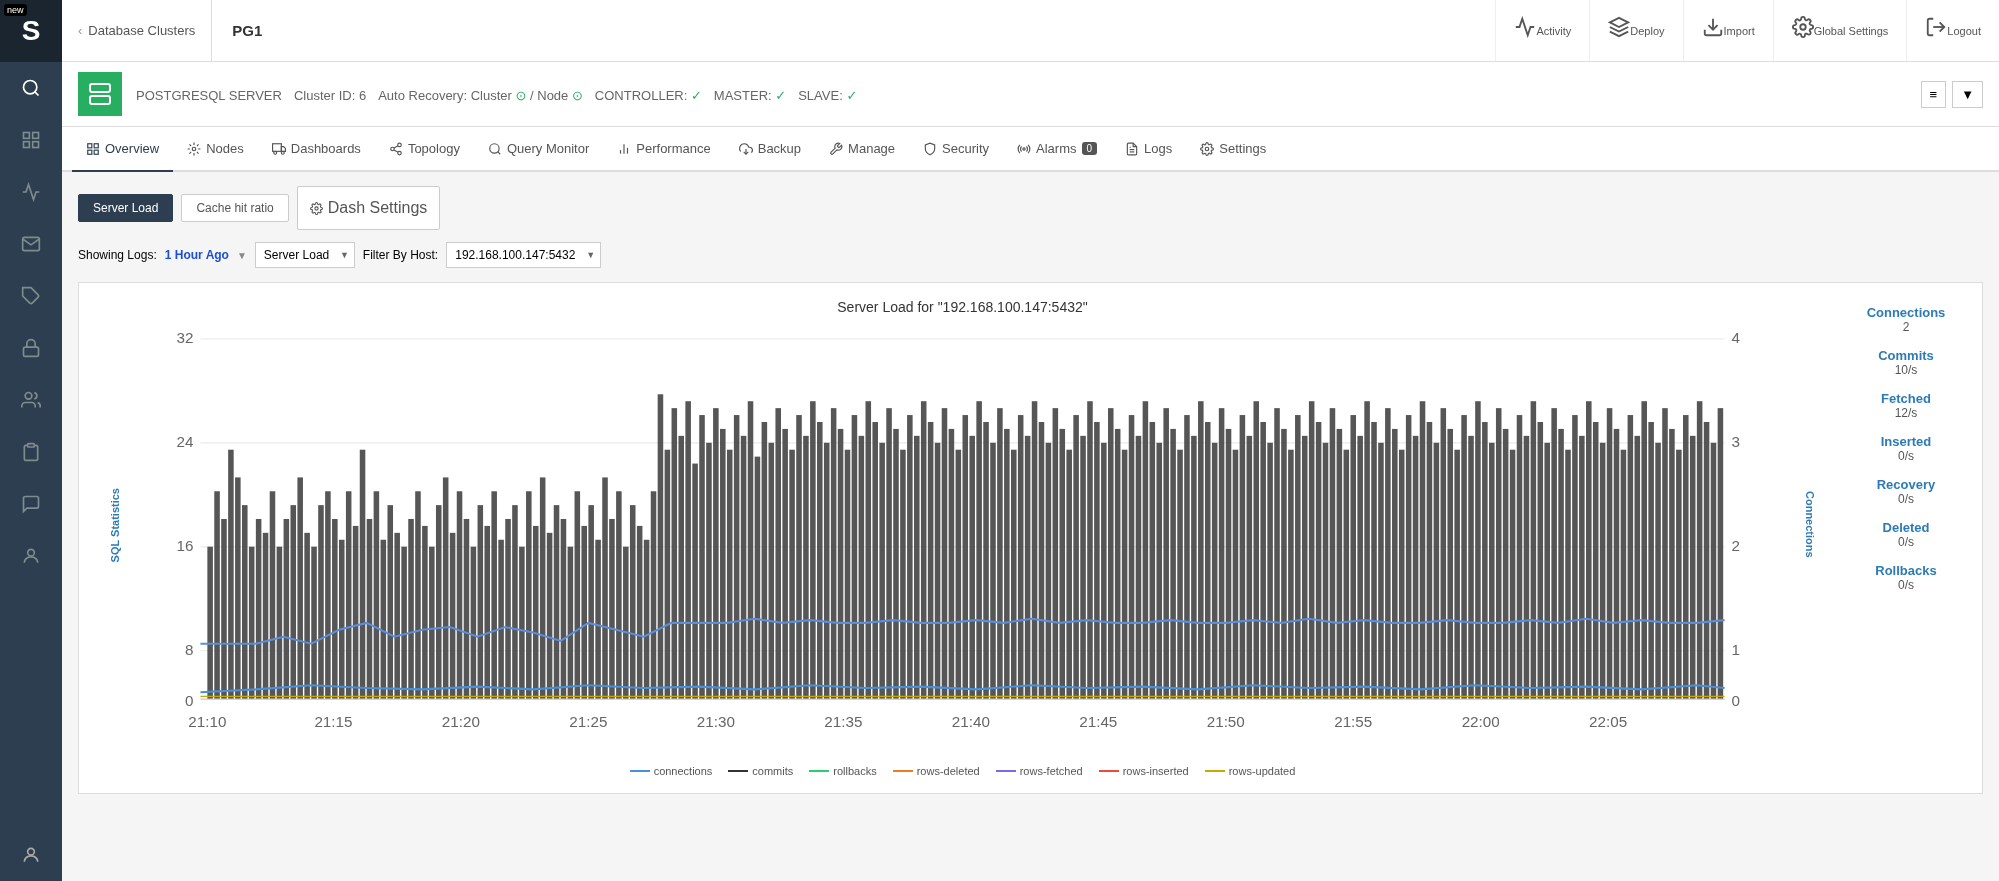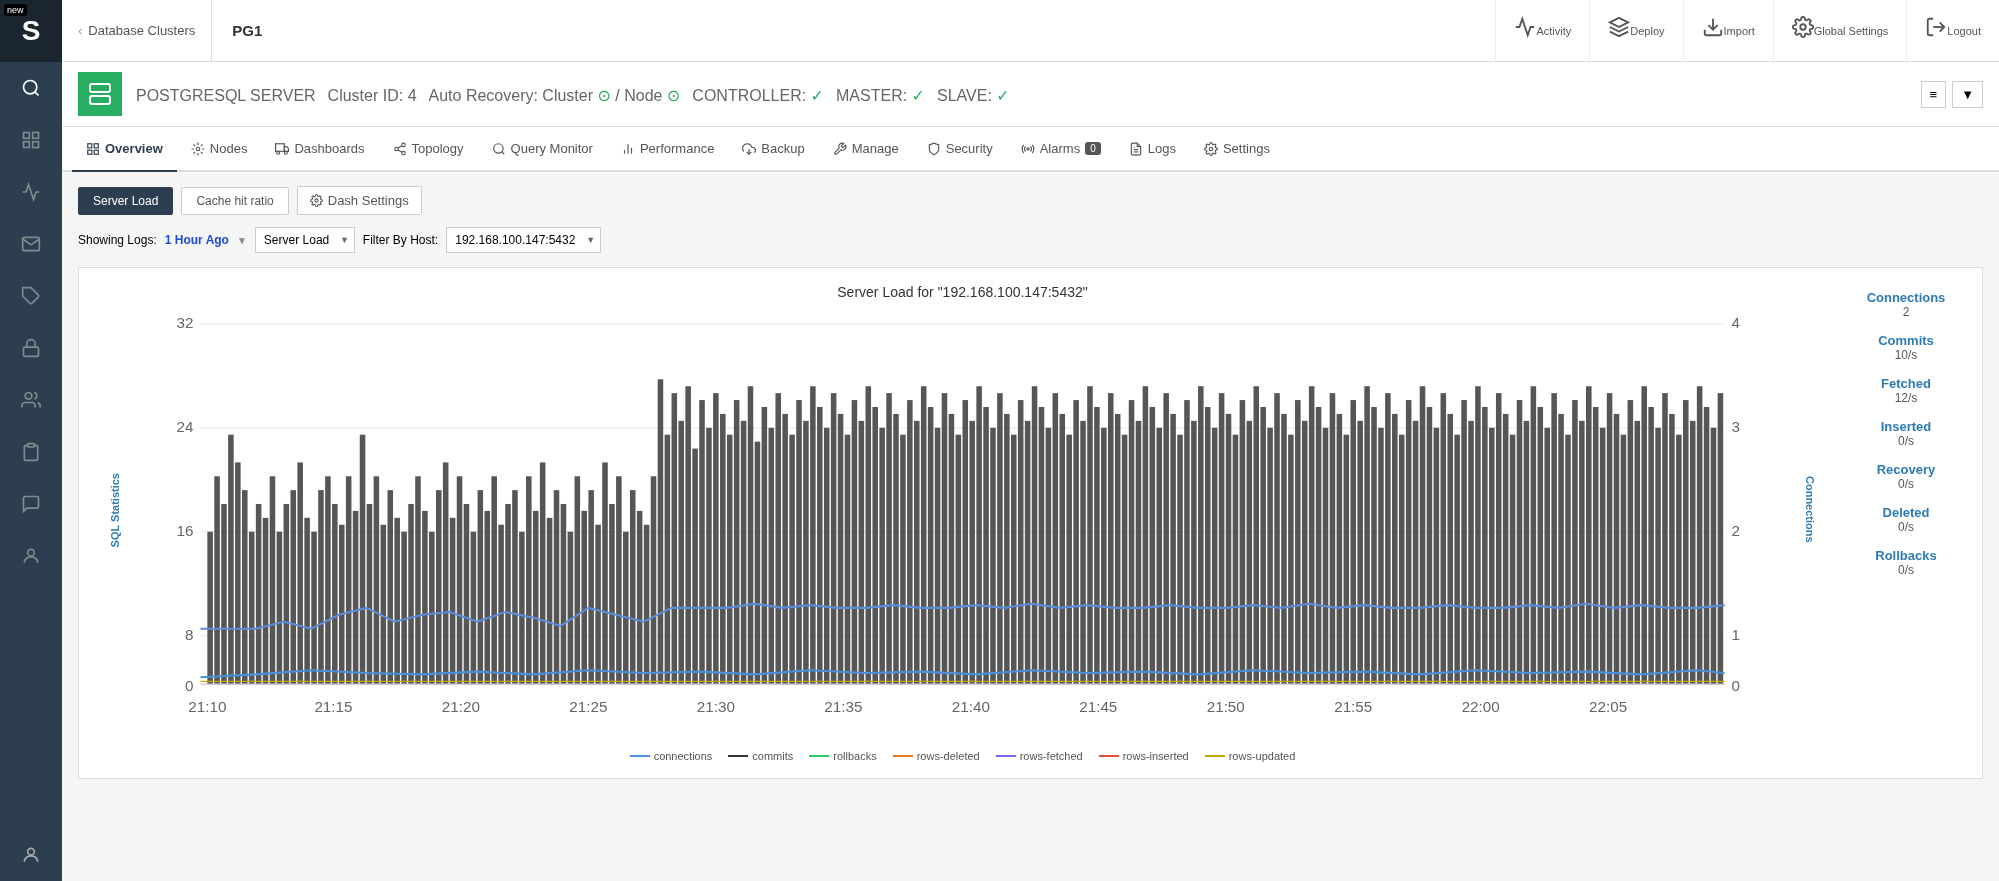--- a/index.html
+++ b/index.html
@@ -92,21 +92,21 @@
     }
     .cluster-icon {
       background: #27ae60;
       width: 44px; height: 44px;
       display: flex; align-items: center; justify-content: center;
       color: white; font-size: 20px;
       margin-right: 14px;
     }
     .cluster-info { flex: 1; }
     .cluster-name { font-weight: bold; font-size: 14px; color: #333; }
-    .cluster-meta { font-size: 16px; color: #666; display: flex; align-items: center; gap: 12px; margin-top: 3px; }
+    .cluster-meta { font-size: 13px; color: #666; display: flex; align-items: center; gap: 12px; margin-top: 3px; }
     .cluster-meta .check { color: #27ae60; }
     .cluster-meta .circle-on { color: #27ae60; }
     .cluster-actions { margin-left: auto; display: flex; align-items: center; gap: 6px; }
     .btn-icon { border: 1px solid #ccc; background: white; padding: 5px 8px; cursor: pointer; font-size: 13px; }
 
     
     .tabs-bar {
       background: white;
       border-bottom: 2px solid #ddd;
       display: flex; align-items: center;
@@ -115,21 +115,21 @@
     }
     .tab {
       padding: 14px 14px;
       font-size: 13px; color: #555;
       cursor: pointer;
       display: flex; align-items: center; gap: 5px;
       border-bottom: 2px solid transparent;
       margin-bottom: -2px;
       white-space: nowrap;
     }
-    .tab.active { color: #2c3e50; border-bottom: 2px solid #2c3e50; font-weight: bold; }
+    .tab.active { color: #2c3e50; border-bottom: 2px solid #2c3e50; font-weight: normal; }
     .tab .badge {
       background: #555; color: white; font-size: 10px;
       padding: 1px 5px; border-radius: 3px;
     }
 
     
     .content {
       flex: 1;
       overflow: auto;
       background: #f5f5f5;
@@ -147,25 +147,25 @@
       background: white;
       cursor: pointer;
       font-size: 12px; color: #555;
       border-radius: 2px;
     }
     .btn-tab.active {
       background: #2c3e50; color: white; border-color: #2c3e50;
     }
     .btn-dash-settings {
       display: flex; align-items: center; gap: 5px;
-      padding: 6px 12px;
+      padding: 12px 12px;
       border: 1px solid #ccc;
       background: white;
       cursor: pointer;
-      font-size: 13px; color: #555;
+      font-size: 16px; color: #555;
       border-radius: 2px;
     }
 
     
     .filter-bar {
       display: flex; align-items: center; gap: 8px;
       margin-bottom: 14px;
       font-size: 12px;
     }
     .filter-bar strong { color: #1d4ed8; }
@@ -368,21 +368,21 @@
       <svg width="24" height="24" viewBox="0 0 24 24" fill="none" stroke="white" stroke-width="2">
           <rect x="2" y="2" width="20" height="8" rx="2"></rect>
           <rect x="2" y="14" width="20" height="8" rx="2"></rect>
           <line x1="6" y1="6" x2="6.01" y2="6"></line>
           <line x1="6" y1="18" x2="6.01" y2="18"></line>
         </svg>
     </div>
     <div class="cluster-info">
       <div class="cluster-meta">
         <span>POSTGRESQL SERVER</span>
-        <span>Cluster ID: 4</span>
+        <span>Cluster ID: 6</span>
         <span>
           <span>Auto Recovery: Cluster</span>
           <span class="circle-on"> ⊙</span>
           <span>/ Node</span>
           <span class="circle-on"> ⊙</span>
         </span>
         <span>
           <span>CONTROLLER:</span>
           <span class="check"> ✓</span>
         </span>

